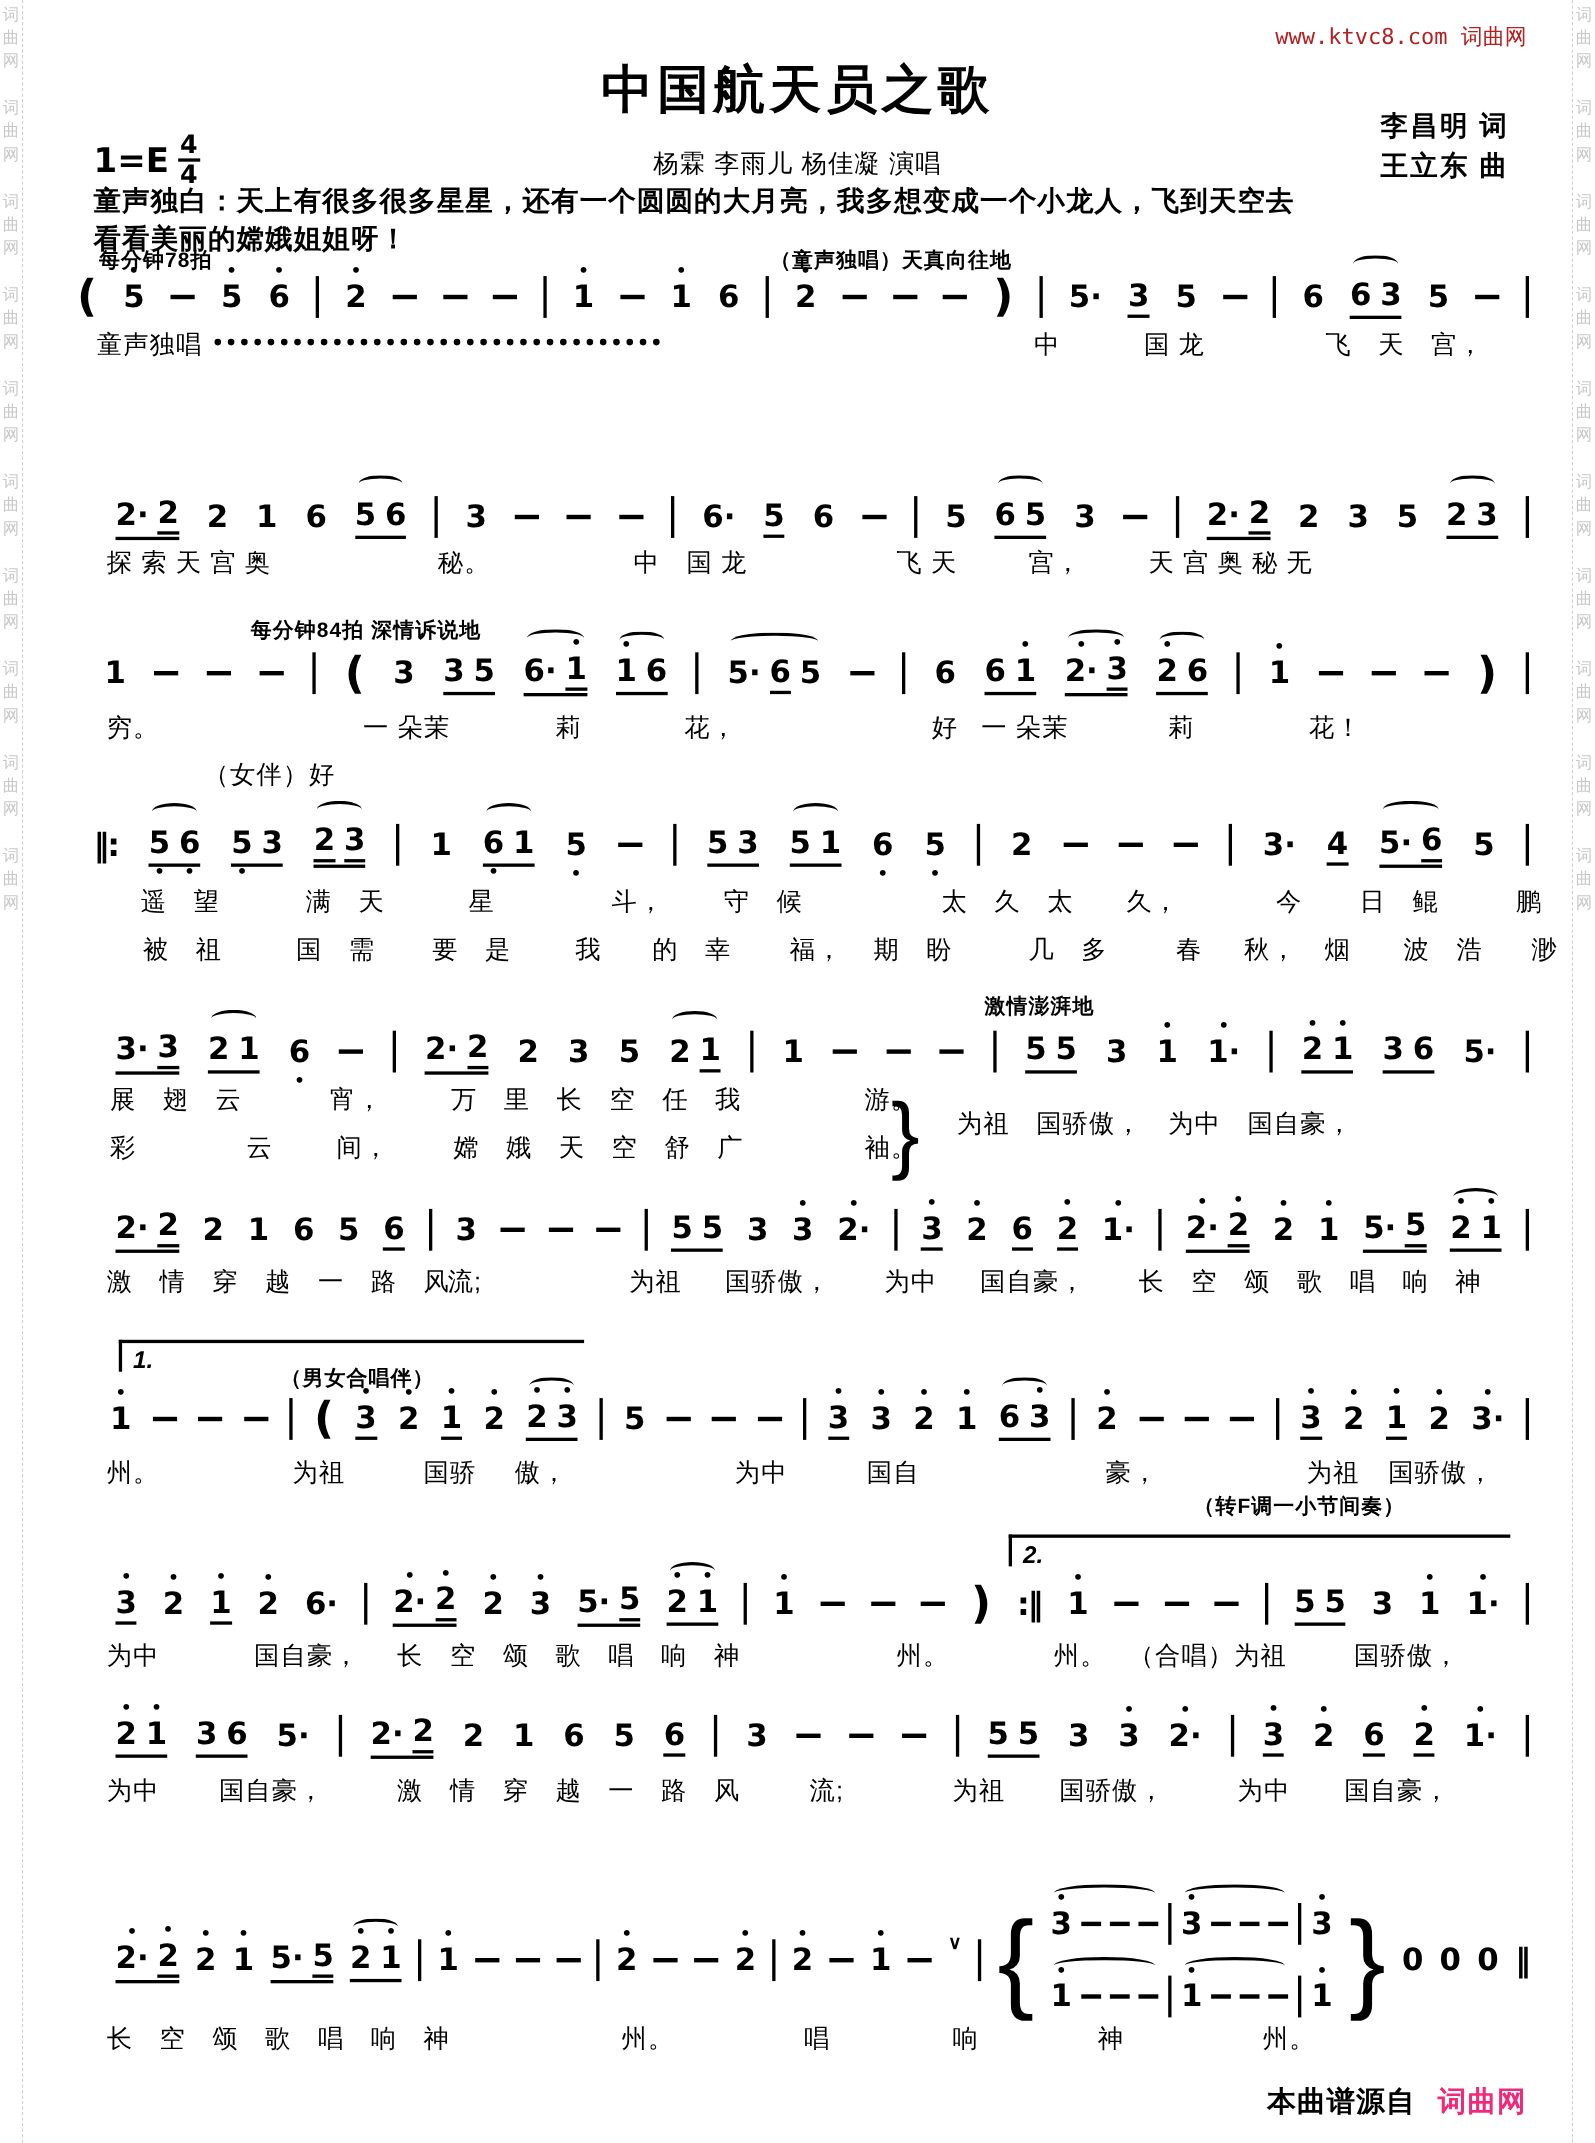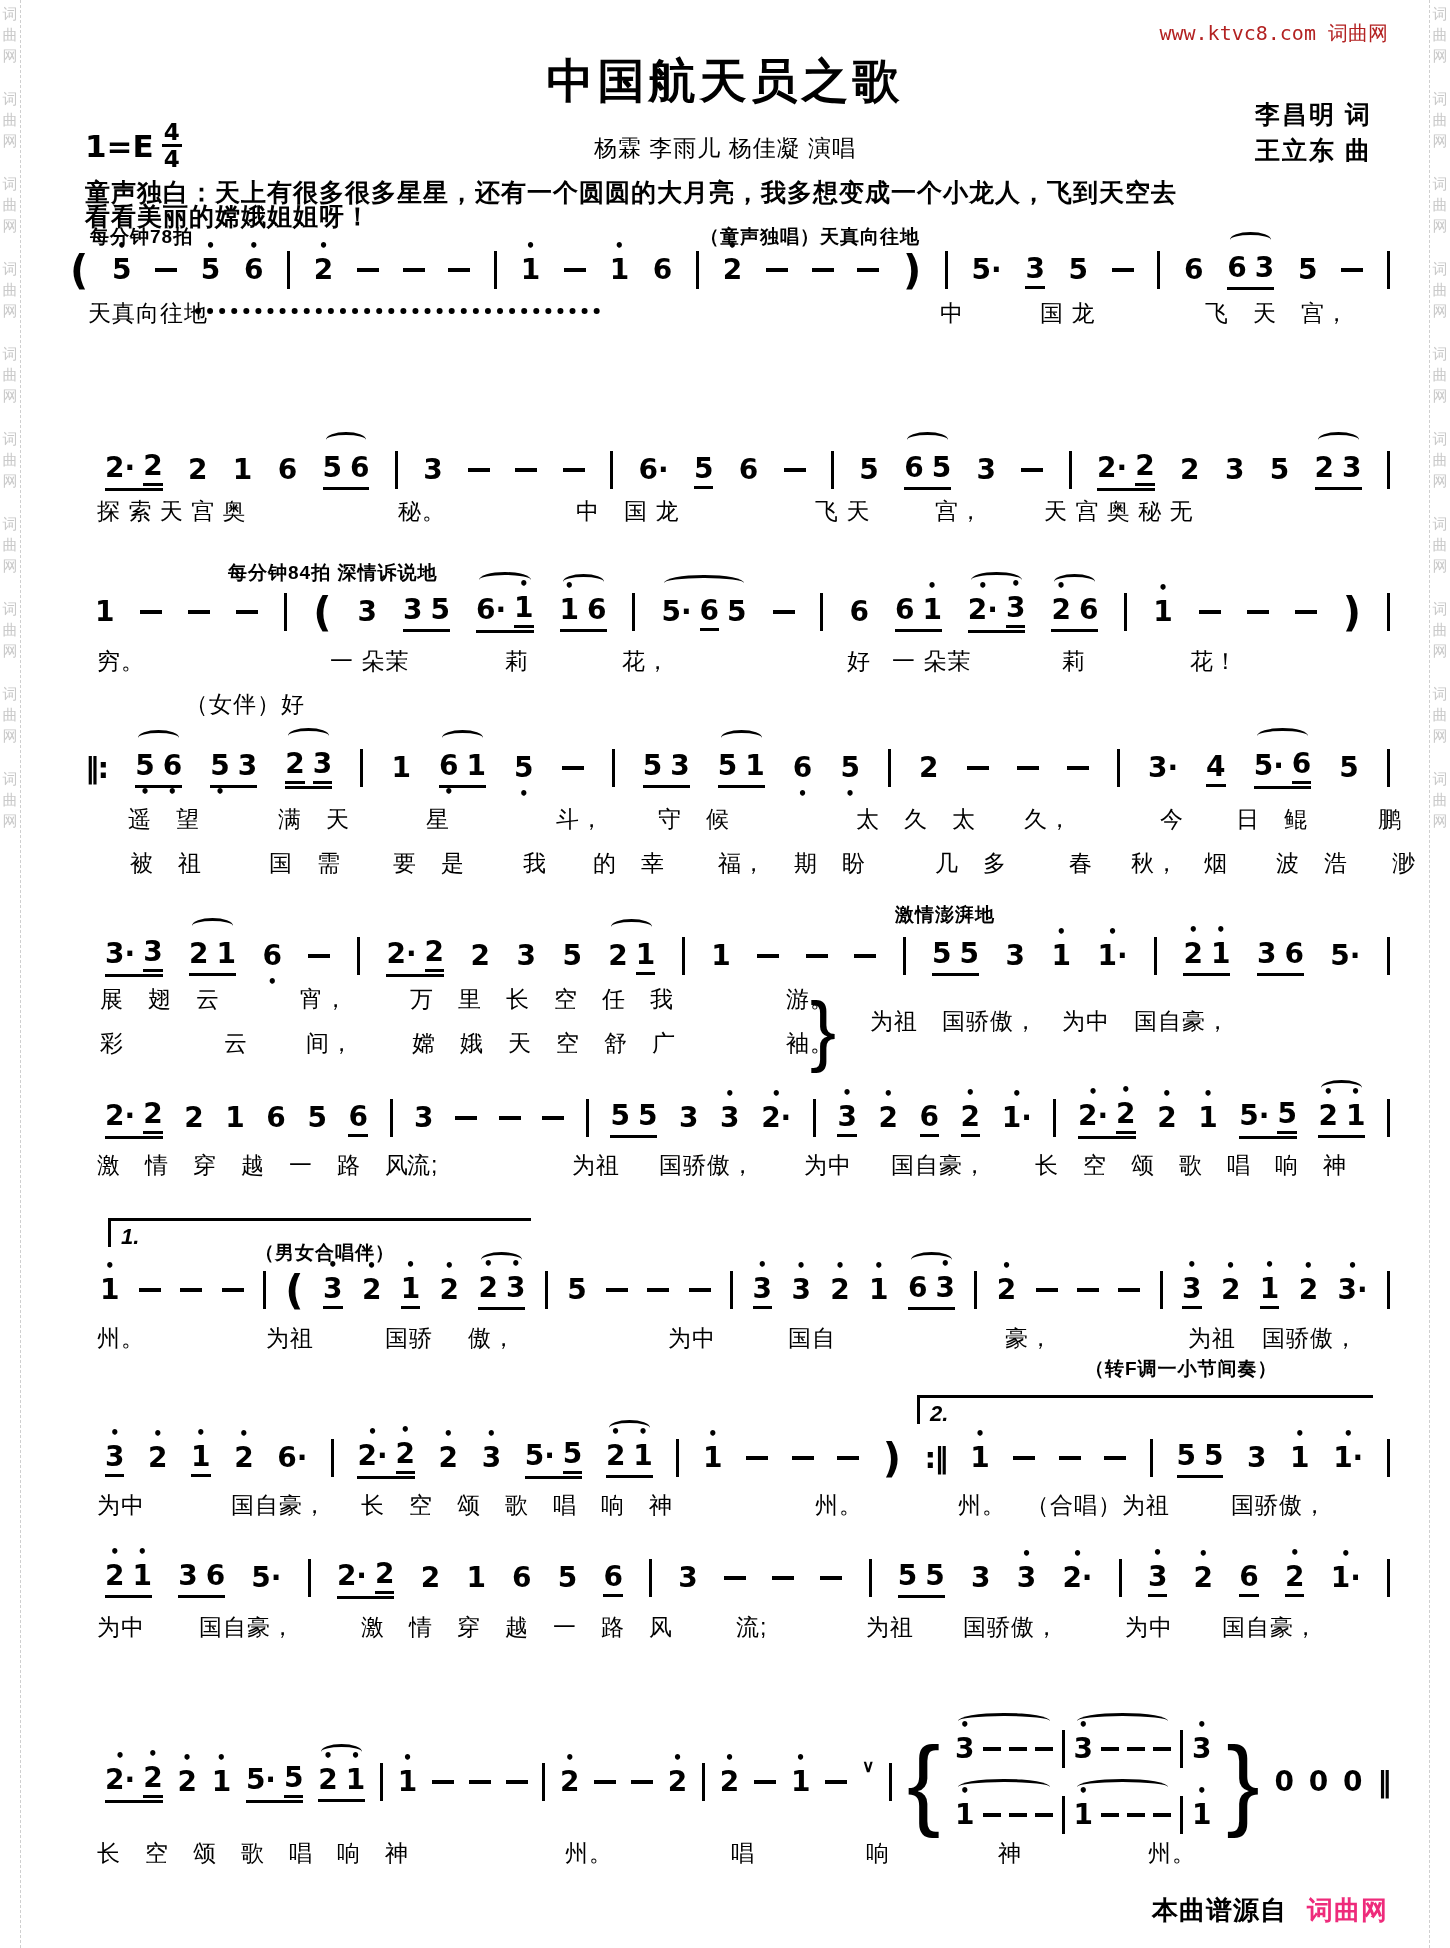--- a/index.html
+++ b/index.html
@@ -132,21 +132,21 @@
 <div class="credit-line lyricist">李昌明 词</div>
 <div class="credit-line composer">王立东 曲</div>
 <div class="keysig">
   <span>1=E</span>
   <span class="meter">
     <span class="mt">4</span>
     <span class="mb">4</span>
   </span>
 </div>
 <div class="performers">杨霖 李雨儿 杨佳凝 演唱</div>
-<div class="spoken" style="top:176px">童声独白：天上有很多很多星星，还有一个圆圆的大月亮，我多想变成一个小龙人，飞到天空去</div>
+<div class="spoken" style="top:166px">童声独白：天上有很多很多星星，还有一个圆圆的大月亮，我多想变成一个小龙人，飞到天空去</div>
 <div class="spoken" style="top:200px">看看美丽的嫦娥姐姐呀！</div>
 
 <div id="score">
     <div class="ann" style="left: 90px; top: 224px;">每分钟78拍</div>
     <div class="ann" style="left: 700px; top: 224px;">（童声独唱）天真向往地</div>
     <div class="nrow" style="left: 70px; top: 250px; width: 1320px;">
       <span class="paren">(</span>
       <span class="tok"><span class="t">5</span><span class="up">•</span></span>
       <span class="dash"></span>
       <span class="tok"><span class="t">5</span><span class="up">•</span></span>
@@ -176,21 +176,21 @@
       <span class="tok"><span class="t">6</span></span>
       <span class="grp gu slur">
         <span class="tok"><span class="t">6</span></span>
         <span class="tok"><span class="t">3</span></span>
       </span>
       <span class="tok"><span class="t">5</span></span>
       <span class="dash"></span>
       <span class="bar"></span>
     </div>
     <div class="lrow" style="top: 298px;">
-      <span class="syl" style="left: 88px;">天真向往地</span>
+      <span class="syl" style="left: 88px;">童声独唱</span>
       <span class="leader" style="left: 195px; width: 405px;"></span>
       <span class="syl" style="left: 940px;">中</span>
       <span class="syl" style="left: 1040px;">国 龙</span>
       <span class="syl" style="left: 1205px;">飞　天　宫，</span>
     </div>
     <div class="nrow" style="left: 105px; top: 450px; width: 1285px;">
       <span class="grp gu">
         <span class="tok"><span class="t">2·</span></span>
         <span class="tok u1"><span class="t">2</span></span>
       </span>

